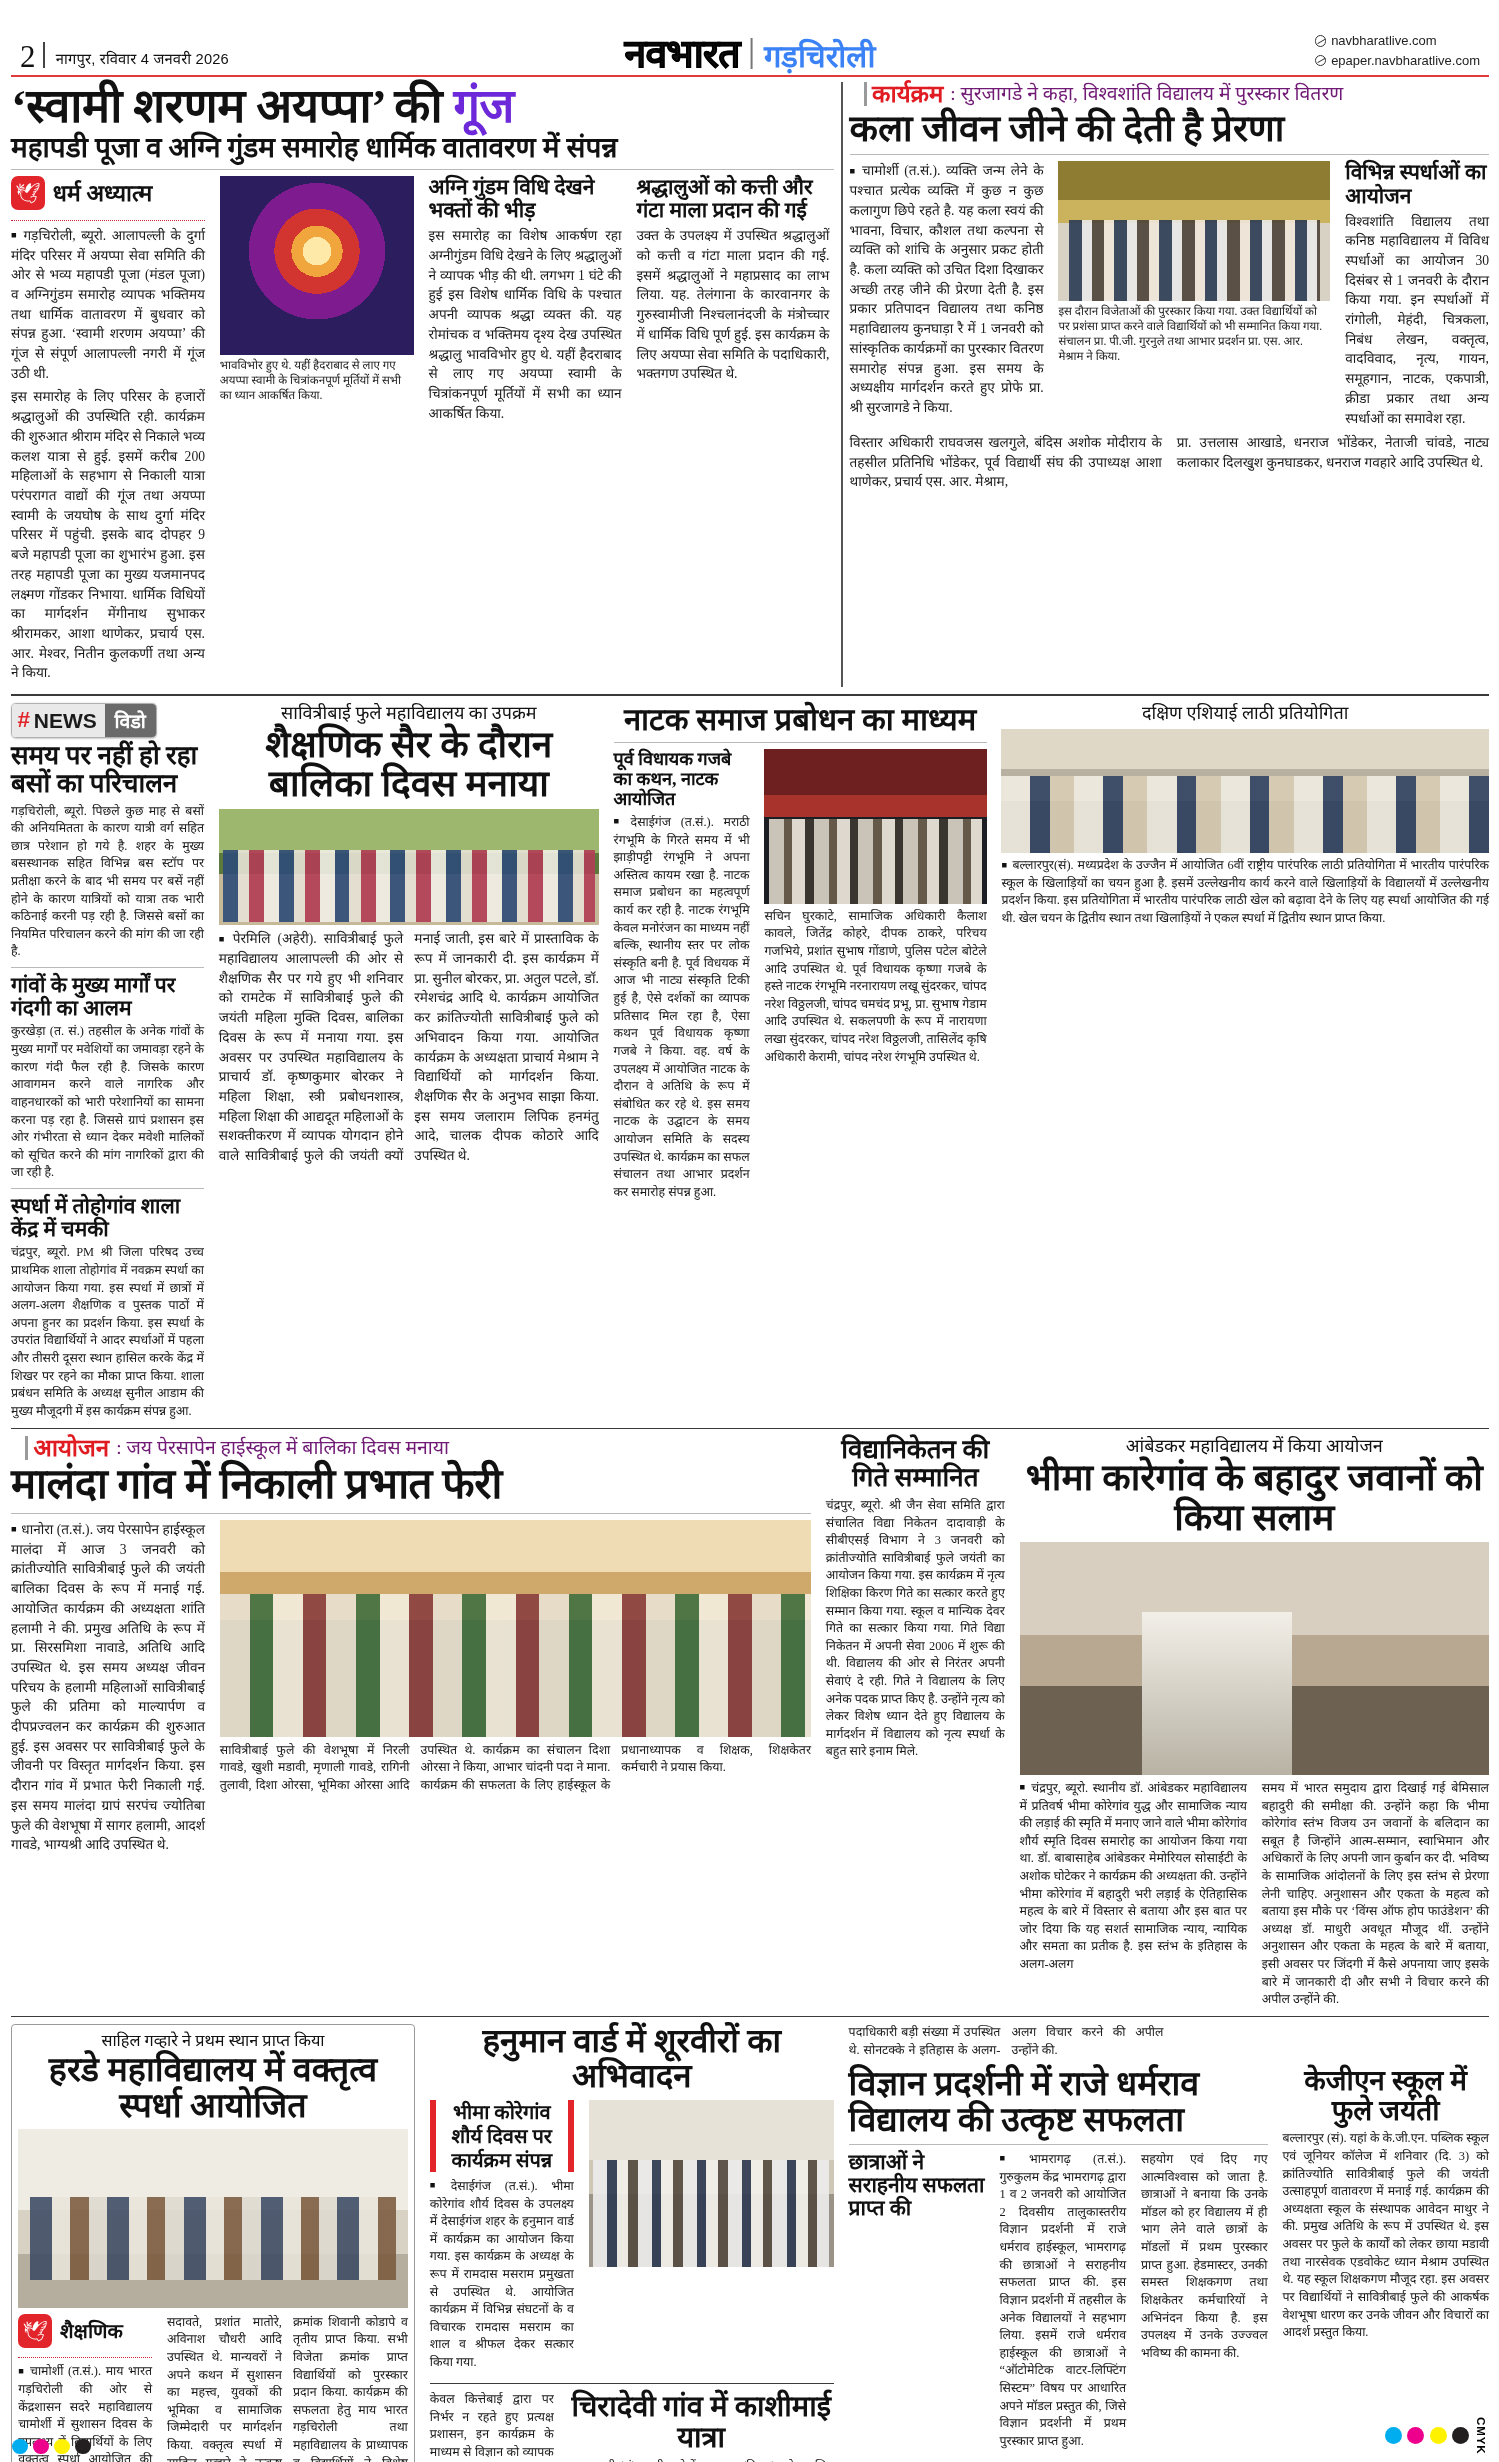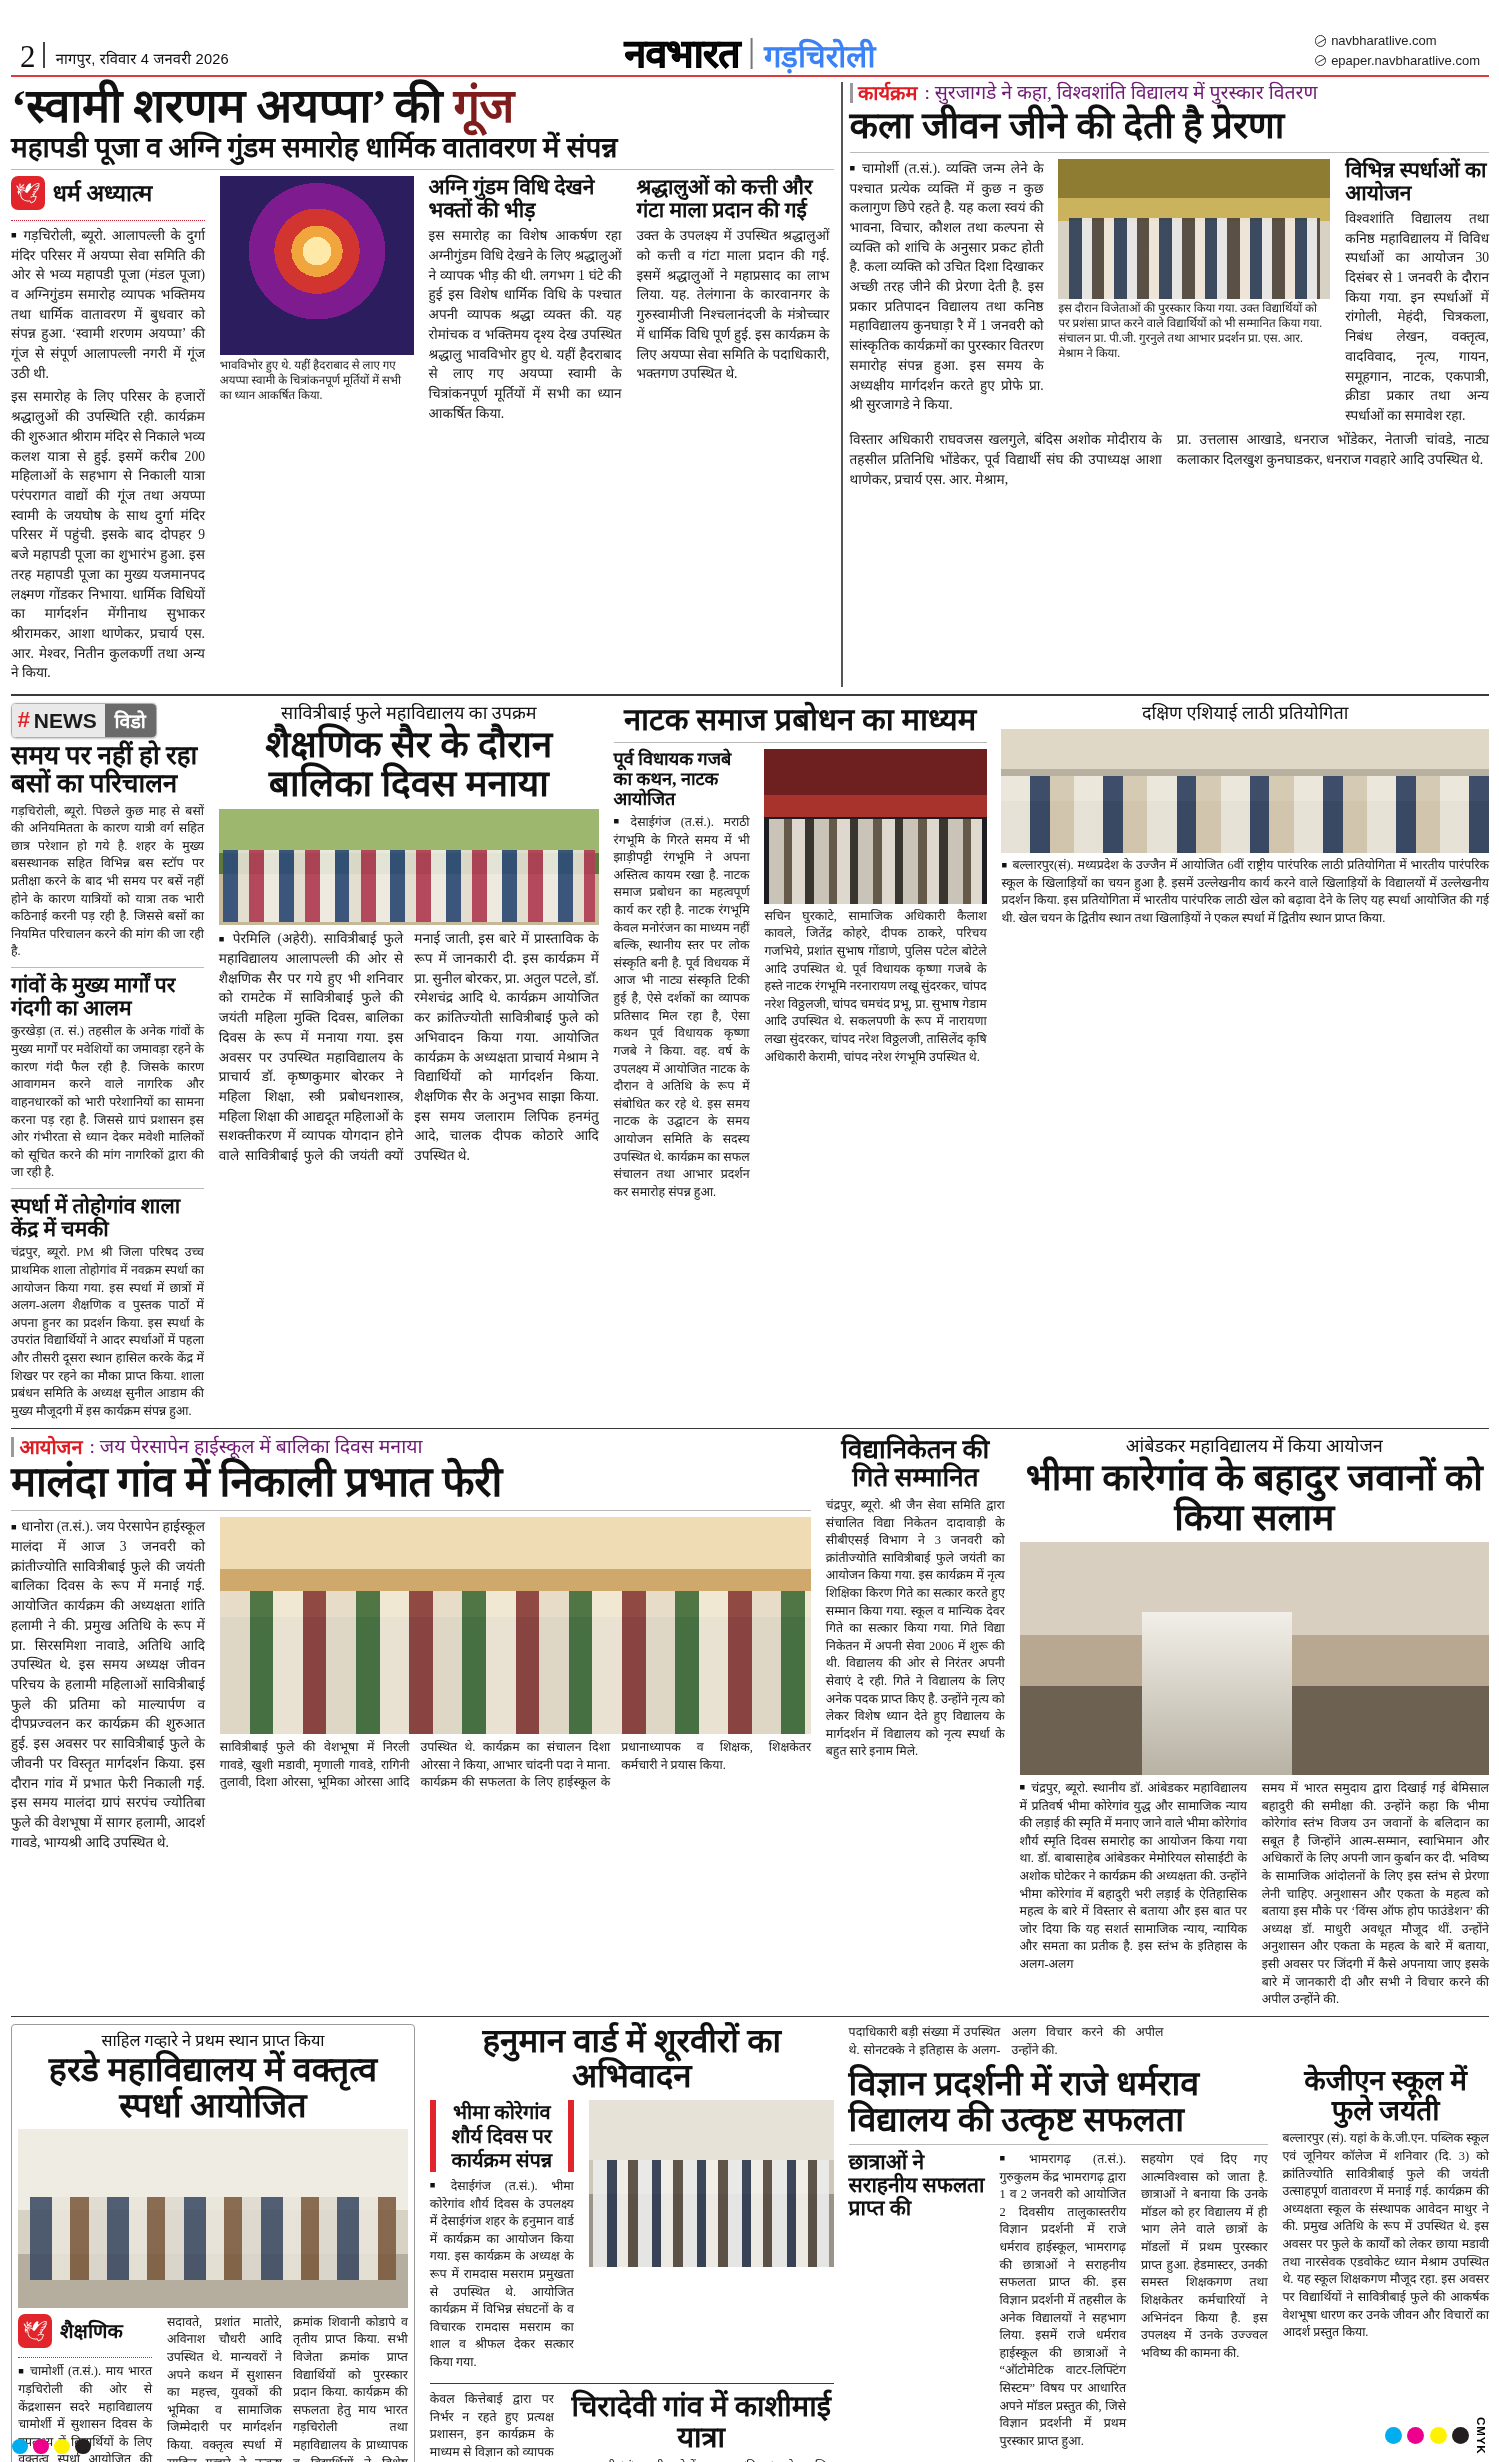--- a/index.html
+++ b/index.html
@@ -63,40 +63,40 @@
   .vsep{ width:0.8px; background:#b9b9b9; margin:0 7px; flex:none; }
   .hsep{ height:0.8px; background:#b9b9b9; margin:6.2px 0; }
   .hsep-dark{ height:1.6px; background:#3a3a3a; margin:7px 0; }
   .hsep-dot{ height:0; border-top:1.6px dotted #c23; margin:5.4px 0; }
 
   
   .kicker-box{
     display:flex; align-items:center; gap:7px; margin-bottom:3.1px;
   }
   .kicker-tag{
-    color:#e01b22; font-weight:bold; font-size:20px; line-height:1;
-    border-left:3.9px solid #9a9a9a; padding-left:5.4px;
+    color:#e01b22; font-weight:bold; font-size:24px; line-height:1;
+    border-left:3.9px solid #9a9a9a; padding-left:5.4px;margin-left:14px;
   }
   .kicker-rest{
     font-size:19.4px; color:#701a75; line-height:1.1; flex:1;
     border-left:1.6px solid #9a9a9a; padding-left:7px;
   }
   .kicker-plain{
     font-size:18px; color:#111; text-align:center; line-height:1.15; margin-bottom:1.6px;
   }
   .hl-xxl{
     font-weight:bold; font-size:47px; line-height:1.04; color:#111;
     letter-spacing:-0.4px;
   }
   .hl-xl{ font-weight:bold; font-size:37px; line-height:1.06; color:#111; }
   .hl-lg{ font-weight:bold; font-size:31px; line-height:1.07; color:#111; }
   .hl-md{ font-weight:bold; font-size:26px; line-height:1.08; color:#111; }
   .hl-sm{ font-weight:bold; font-size:21px; line-height:1.1; color:#111; }
   .hl-xs{ font-weight:bold; font-size:18px; line-height:1.12; color:#111; }
-  .hl-red{ color:#7f1d1d; }
+  .hl-red{ color:#6d28d9; }
   .ctr{ text-align:center; }
   .bodytext{
     font-size:13.6px; line-height:1.45; color:#1a1a1a; text-align:justify;
     font-family:"Liberation Serif", serif;
   }
   .bodytext.sm{ font-size:12.4px; line-height:1.42; }
   .bodytext p{ margin-bottom:3.9px; }
   .lead::before{
     content:"\25A0"; font-size:9.3px; vertical-align:1.6px; margin-right:4.7px; color:#111;
   }

